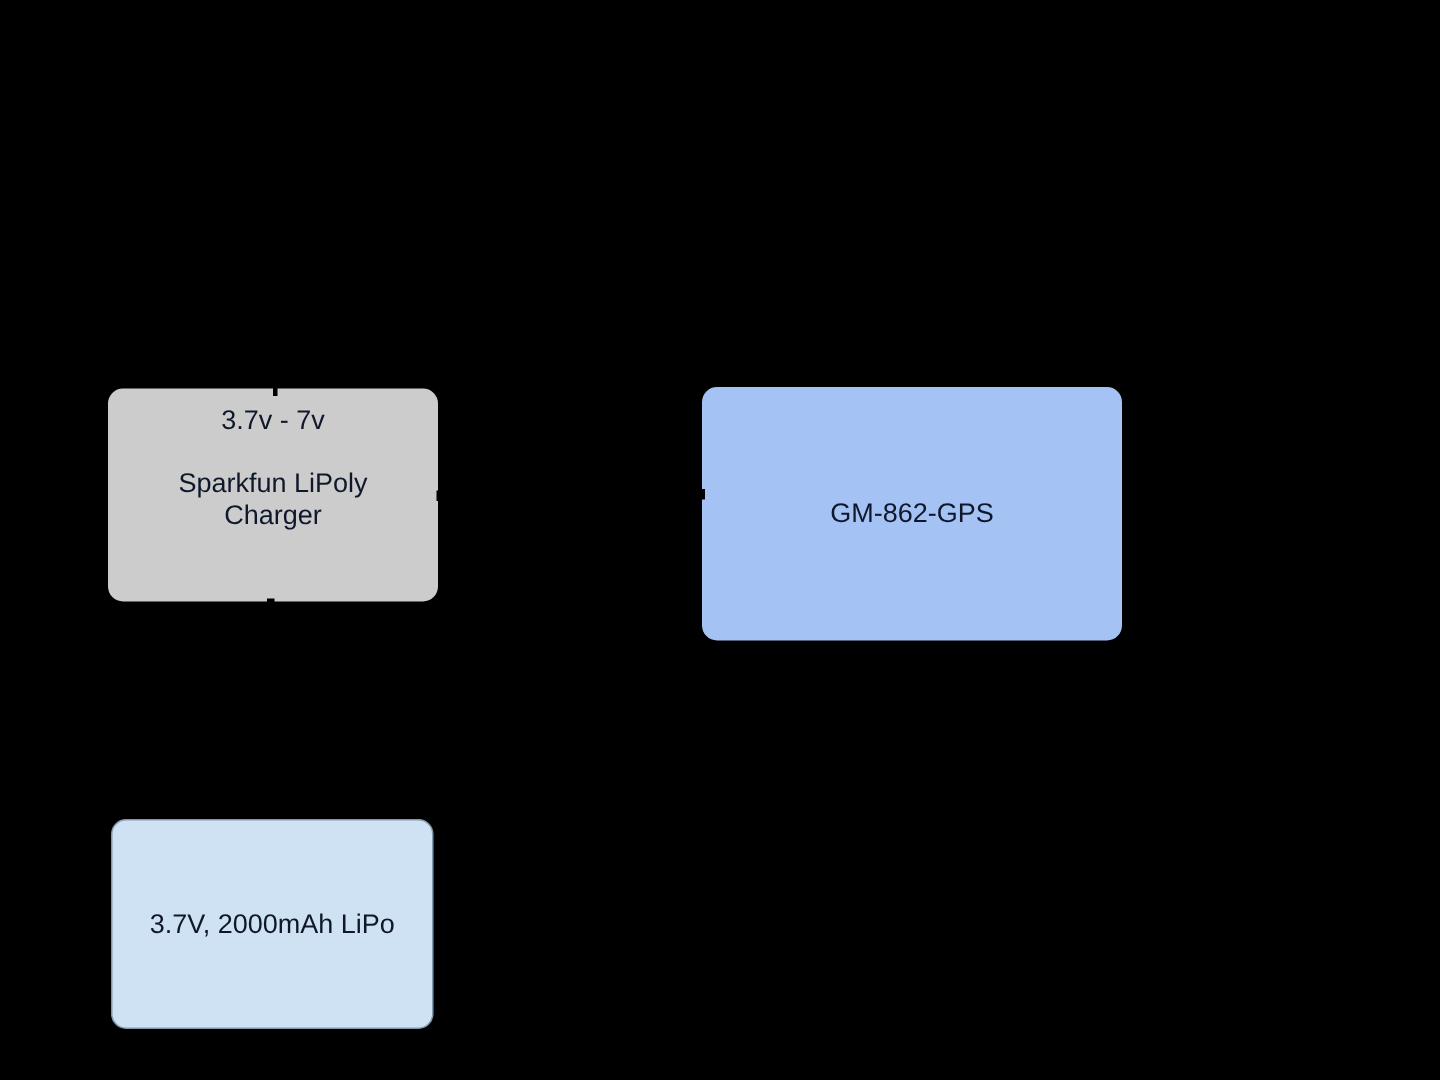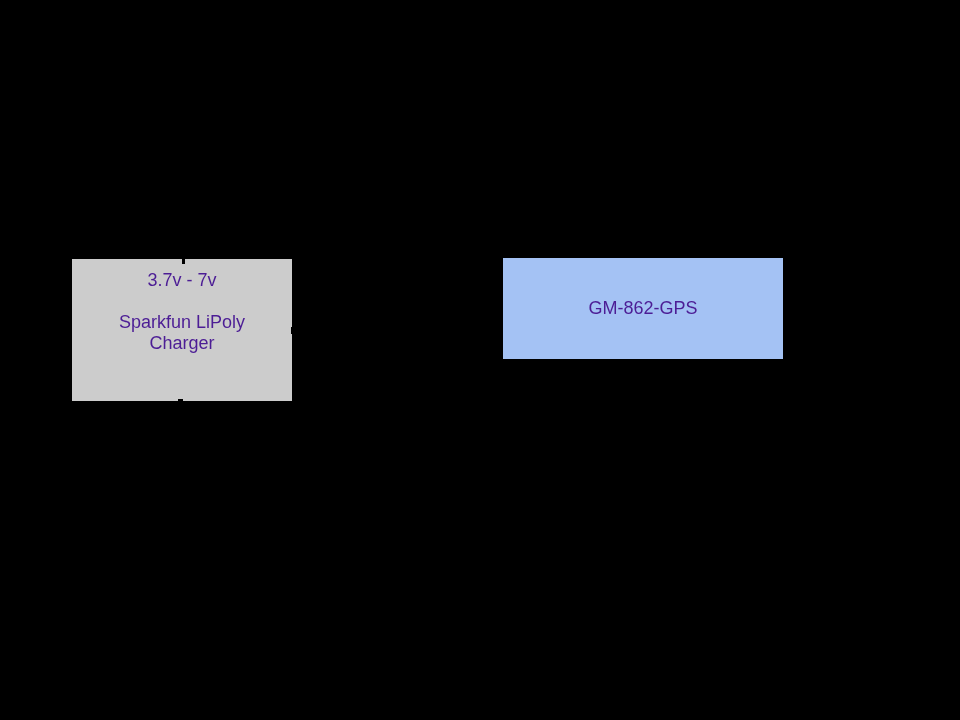--- a/index.html
+++ b/index.html
@@ -13,24 +13,25 @@
   }
   .canvas {
     position: relative;
     width: 960px;
     height: 720px;
     background: #000000;
   }
   .node {
     position: absolute;
     box-sizing: border-box;
-    color: #4c1d95;
+    color: #0f172a;
     font-size: 18px;
     line-height: 21px;
     text-align: center;
+    border-radius: 10px;
   }
   .node-charger {
     left: 72px;
     top: 259px;
     width: 220px;
     height: 142px;
     background: #cccccc;
     padding-top: 11px;
   }
   .node-charger .node-title {
@@ -38,26 +39,25 @@
     width: 200px;
   }
   .node-charger .node-label {
     width: 185px;            
     margin: 12px auto;
   }
   .node-gps {
     left: 468px;
     top: 258px;
     width: 280px;
-    height: 101px;
+    height: 169px;
     background: #a4c2f4;
     display: flex;
     align-items: center;
     justify-content: center;
-    margin-left: 35px;
   }
   .node-battery {
     left: 74px;
     top: 546px;
     width: 215px;
     height: 140px;
     background: #cfe2f3;
     border: 1px solid #8199ad;
     display: flex;
     align-items: center;
@@ -80,19 +80,22 @@
 
   <div class="node node-charger">
     <div class="node-title">3.7v - 7v</div>
     <div class="node-label">Sparkfun LiPoly Charger</div>
   </div>
 
   <div class="node node-gps">
     <span class="node-label">GM-862-GPS</span>
   </div>
 
+  <div class="node node-battery">
+    <span class="node-label">3.7V, 2000mAh LiPo</span>
+  </div>
 
   <div class="mark mark-charger-top"></div>
   <div class="mark mark-charger-bottom"></div>
   <div class="mark mark-charger-right"></div>
   <div class="mark mark-gps-left"></div>
 
 </div>
 
 </body></html>

